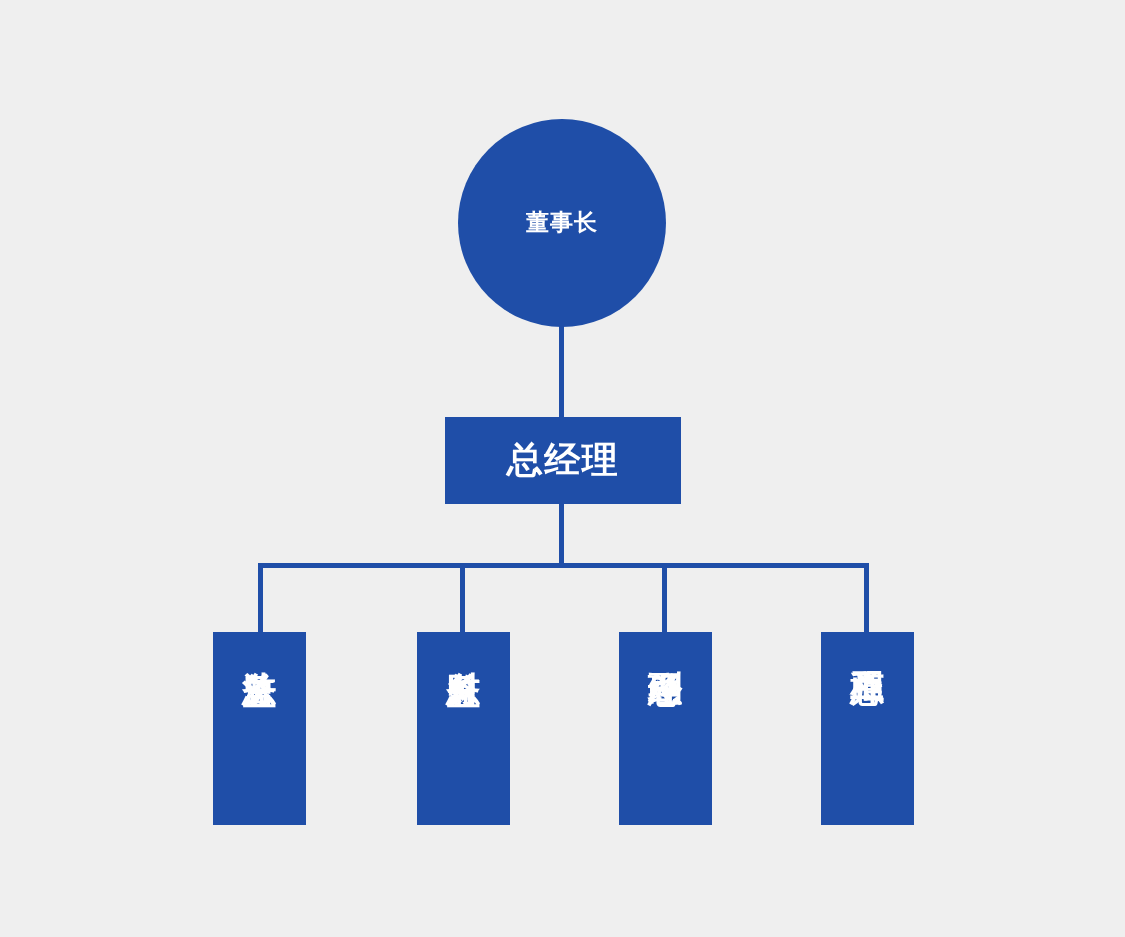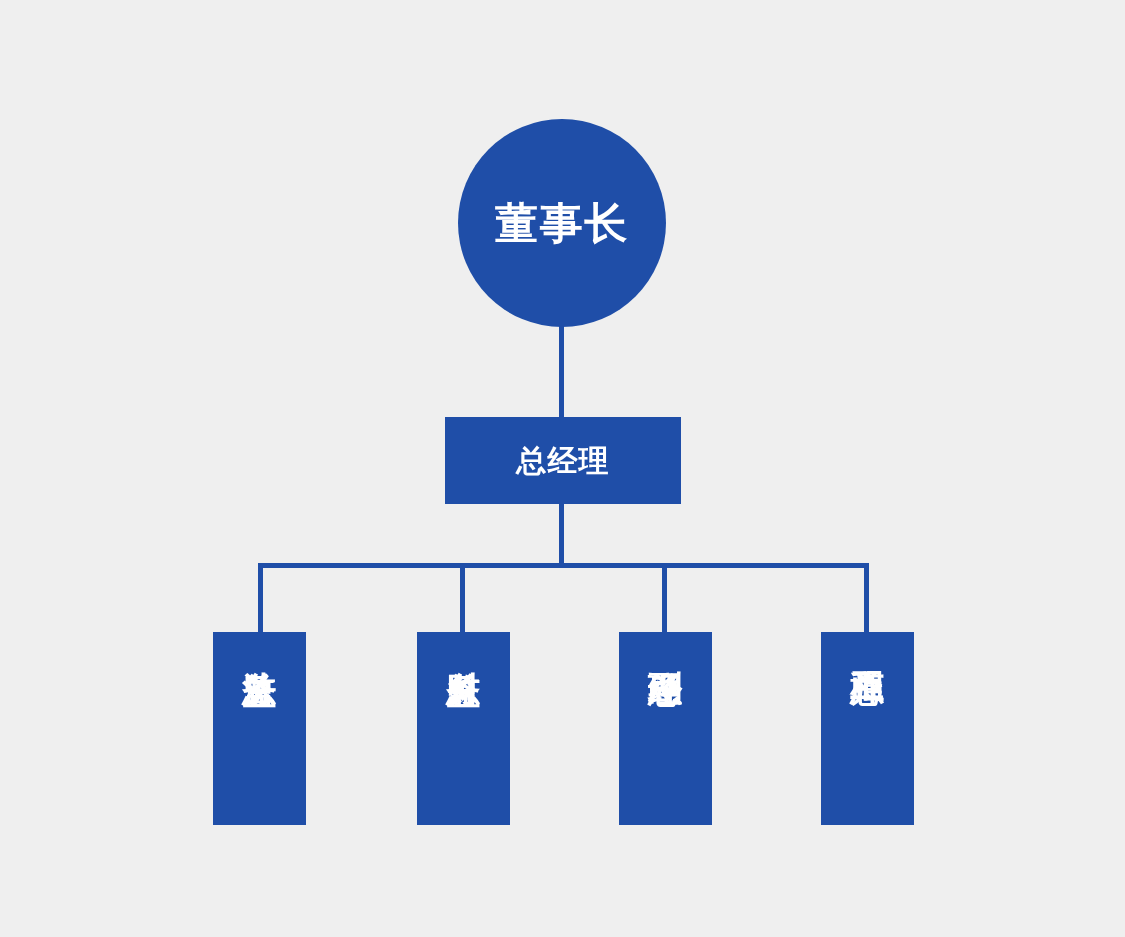--- a/index.html
+++ b/index.html
@@ -40,24 +40,24 @@
   }
   .node-label {
     color: #ffffff;
     font-weight: bold;
     letter-spacing: 0.04em;
     line-height: 1.18;
     text-align: center;
     white-space: nowrap;
   }
   .label-root {
-    font-size: 43px;
+    font-size: 23px;
   }
   .label-mid {
-    font-size: 30px;
+    font-size: 36px;
   }
   
   .node-leaf {
     align-items: flex-start;
     padding-top: 12px;
   }
   .label-leaf {
     font-size: 34px;
     writing-mode: vertical-rl;
     text-orientation: upright;

